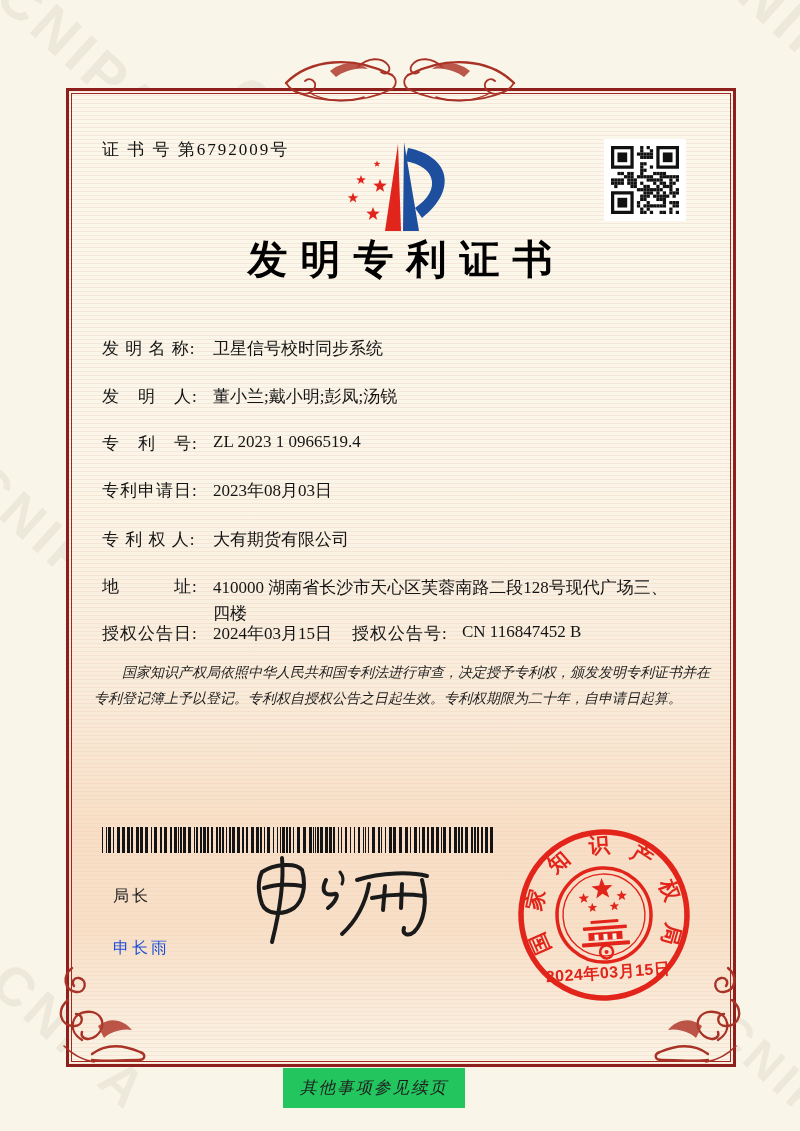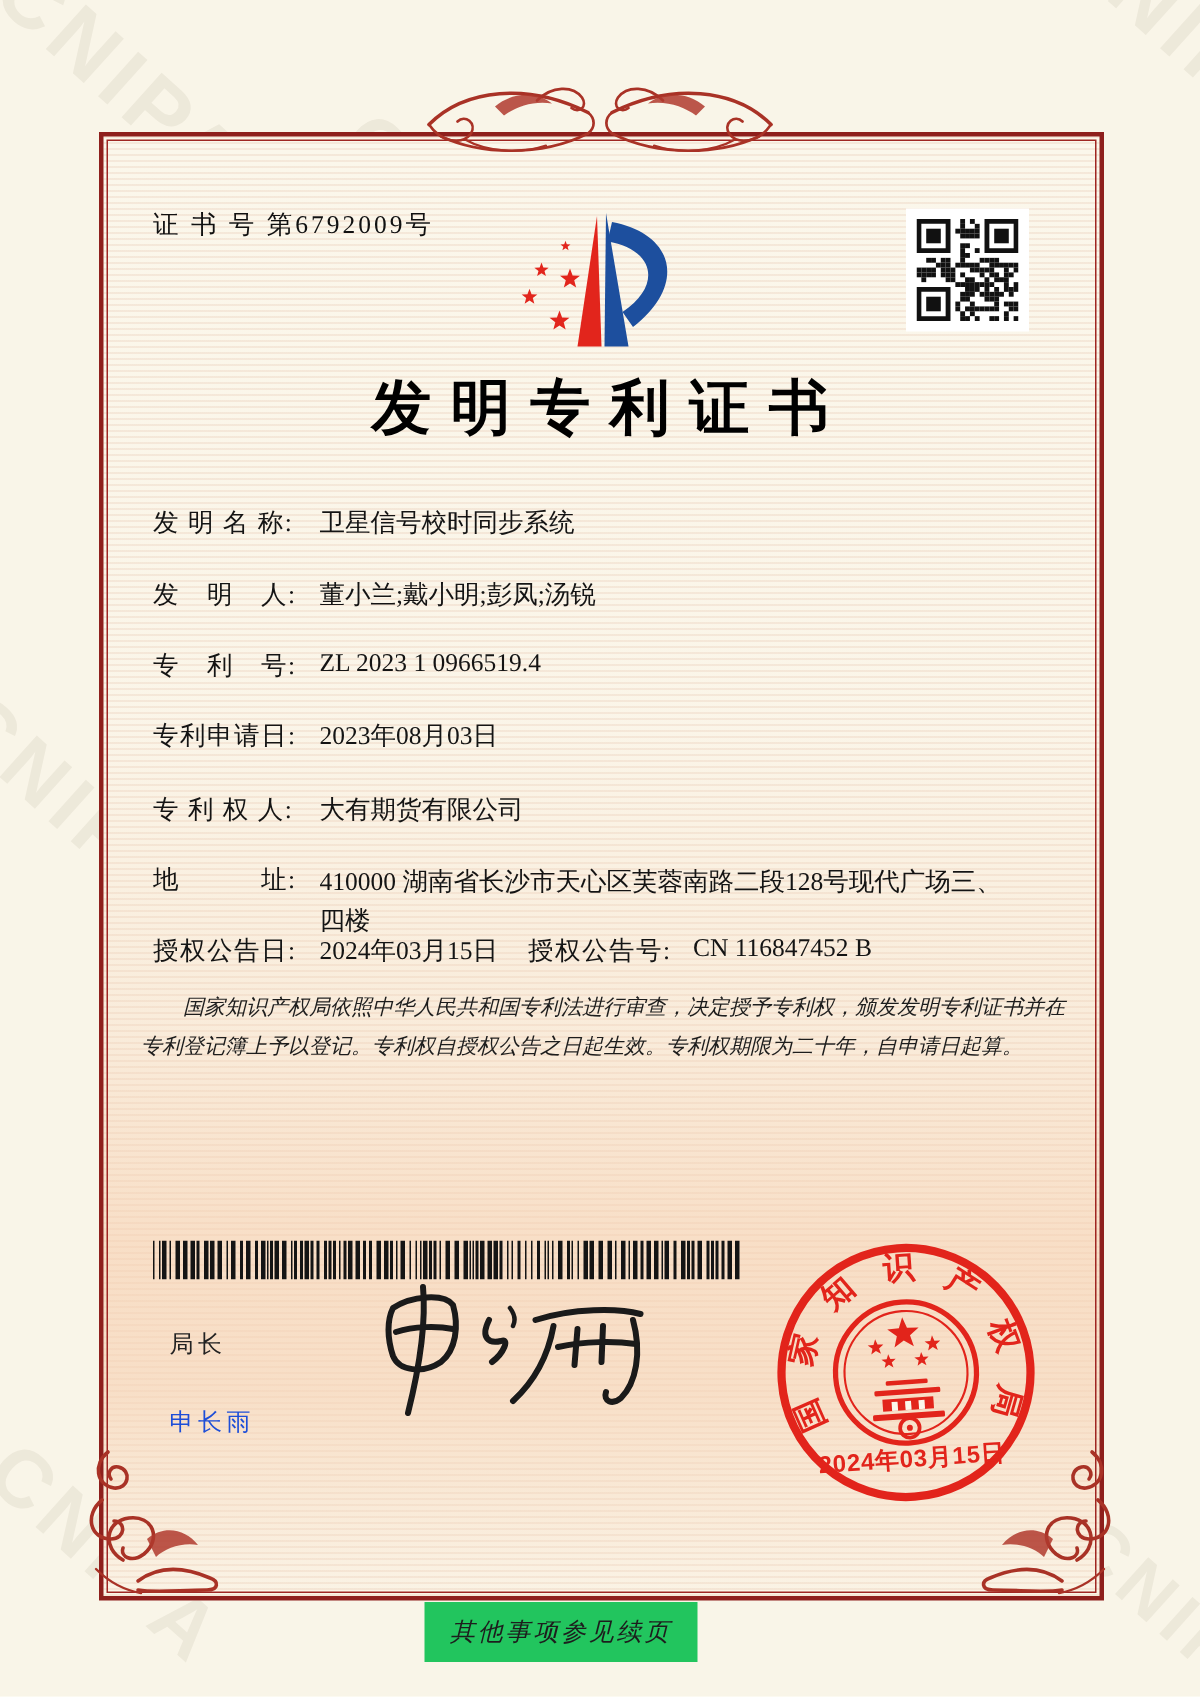--- a/index.html
+++ b/index.html
@@ -31,21 +31,21 @@
       #fbf7eb;
   }
   .frame::after{
     content:""; position:absolute; inset:2px;
     border:1px solid #9f2622; pointer-events:none;
   }
   .ornament{ position:absolute; pointer-events:none; }
   
   .cert-no{ position:absolute; left:102px; top:138px; font-size:17px; letter-spacing:2px; color:#111; }
   .title{
-    position:absolute; left:0; top:244px; width:100%; text-align:center;
+    position:absolute; left:0; top:232px; width:100%; text-align:center;
     font-size:40px; font-weight:bold; letter-spacing:13px; text-indent:13px; color:#000;
   }
   .row{ position:absolute; font-size:17px; }
   .row .lbl{ position:absolute; left:102px; top:0; white-space:pre; letter-spacing:1px; }
   .row .val{ position:absolute; left:213px; top:0; white-space:pre; }
   .row .val.wrap{ white-space:normal; width:455px; line-height:26px; }
   .row .lbl2{ position:absolute; left:352px; top:0; white-space:pre; letter-spacing:1px; }
   .row .val2{ position:absolute; left:462px; top:0; white-space:pre; }
   .paras{
     position:absolute; left:94px; top:660px; width:616px;

